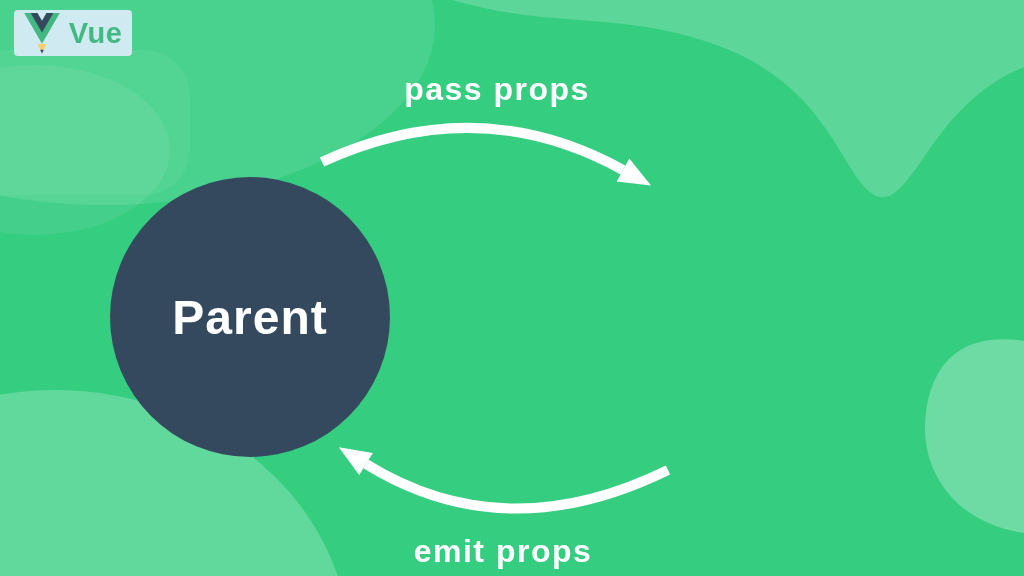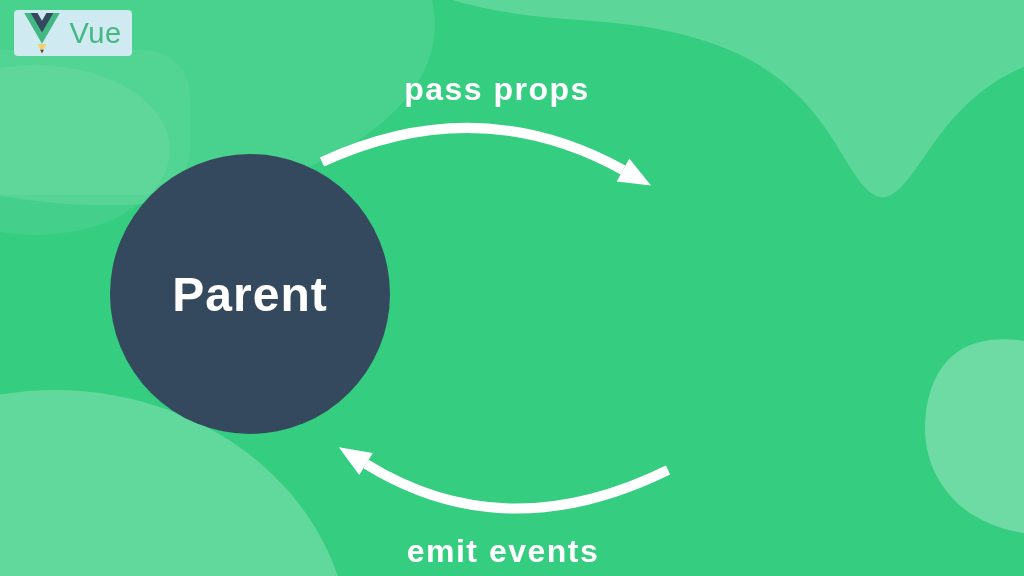--- a/index.html
+++ b/index.html
@@ -7,35 +7,35 @@
     position:relative;width:1024px;height:576px;overflow:hidden;
     background:#35cd80;
     font-family:"Liberation Sans", sans-serif;
   }
   .bg-svg,.arrow-svg{position:absolute;left:0;top:0;width:1024px;height:576px;pointer-events:none;}
   .node{
     position:absolute;border-radius:50%;background:#35495e;
     display:flex;align-items:center;justify-content:center;
     color:#ffffff;font-weight:700;font-size:48px;letter-spacing:1px;
   }
-  .node-parent{left:110px;top:154px;width:280px;height:280px;}
+  .node-parent{left:110px;top:177px;width:280px;height:280px;}
   .node-child{left:594px;top:166px;width:282px;height:282px;}
   .arrow-label{
     position:absolute;color:#ffffff;font-weight:700;font-size:32px;
     letter-spacing:1.5px;white-space:nowrap;transform:translateX(-50%);
   }
   .label-top{left:497px;top:71px;}
   .label-bottom{left:503px;top:533px;}
   .badge{
     position:absolute;left:14px;top:10px;width:118px;height:46px;
     background:#cfeaf0;border-radius:4px;
     display:flex;align-items:center;justify-content:center;gap:9px;
   }
   .badge-logo{width:36px;height:42px;margin-top:2px;}
-  .badge-text{color:#42b883;font-weight:400;font-size:29px;letter-spacing:0.5px;}
+  .badge-text{color:#42b883;font-weight:700;font-size:29px;letter-spacing:0.5px;}
 </style>
 </head>
 <body>
 
 <div class="scene">
 
   <svg class="bg-svg" viewBox="0 0 1024 576" aria-hidden="true">
 
     <ellipse cx="105" cy="25" rx="330" ry="180" fill="#ffffff" opacity="0.10"></ellipse>
     <rect x="-40" y="50" width="230" height="145" rx="45" fill="#ffffff" opacity="0.05"></rect>
@@ -84,15 +84,15 @@
       <polygon points="651,185.5 616.7,181.4 629.3,158.6" fill="#ffffff"></polygon>
     </g>
 
     <g>
       <path d="M 668 470 Q 505 550 366 464" fill="none" stroke="#ffffff" stroke-width="10"></path>
       <polygon points="338.8,447.2 372.8,452.9 359.2,475.1" fill="#ffffff"></polygon>
     </g>
   </svg>
 
   <div class="arrow-label label-top">pass props</div>
-  <div class="arrow-label label-bottom">emit events</div>
+  <div class="arrow-label label-bottom">emit props</div>
 
 </div>
 
 </body></html>

